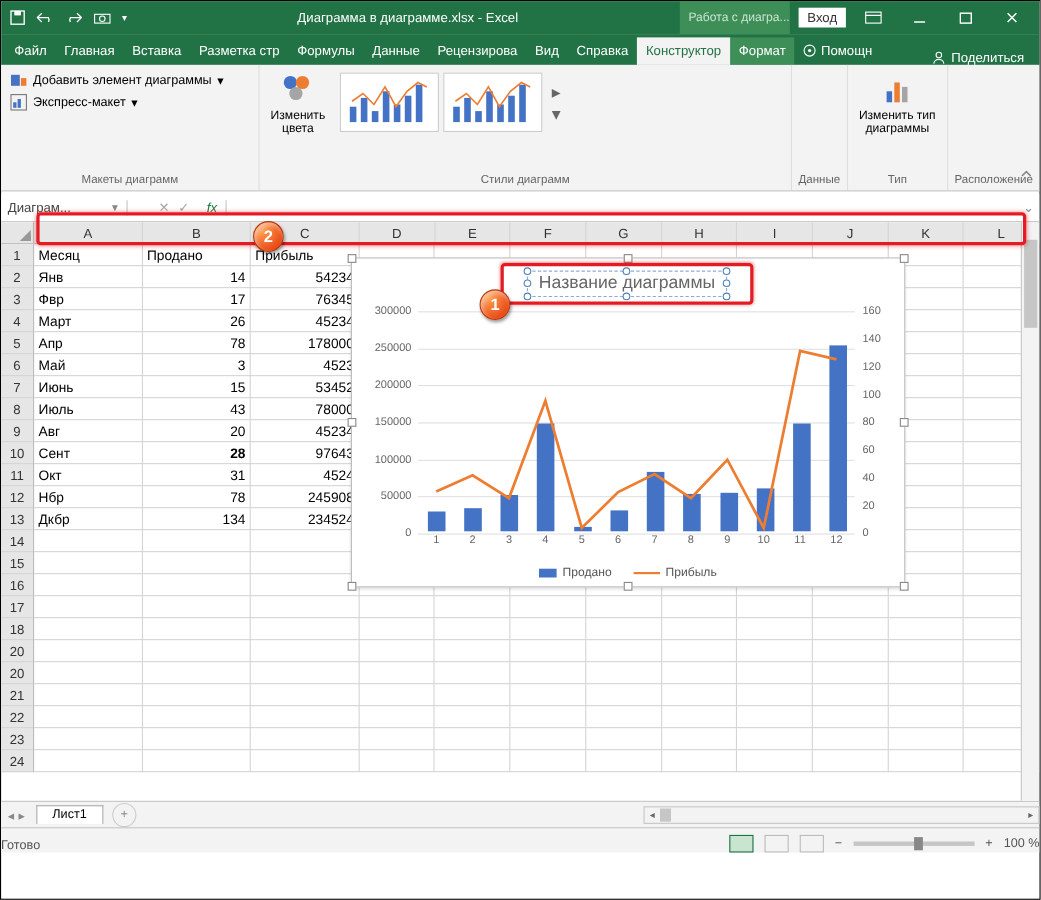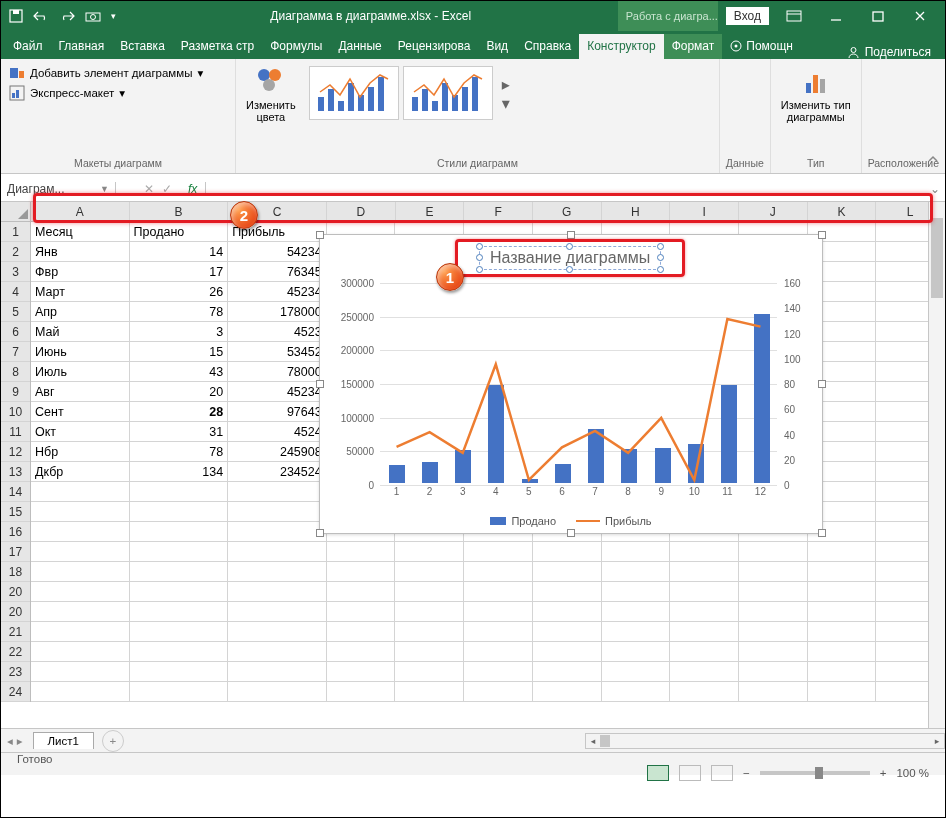--- a/index.html
+++ b/index.html
@@ -90,21 +90,21 @@
 
 .sheetbar { height:24px; border-top:1px solid #c6c6c6; display:flex; align-items:center; font-size:11.5px; background:#f3f3f3;}
 .sheetbar .nav{ padding:0 6px; color:#888; display:flex; gap:4px;}
 .sheet-tab { background:#fff; border:1px solid #aaa; border-bottom:none; padding:2px 14px; margin-left:4px;}
 .addsheet { width:22px; height:22px; border:1px solid #ccc; border-radius:50%; margin-left:8px; text-align:center; line-height:20px; color:#888;}
 .hscroll { margin-left:auto; width:360px; height:16px; background:#f3f3f3; border:1px solid #c6c6c6; display:flex; align-items:center; position:relative;}
 .hscroll .thumb{ position:absolute; left:14px; width:10px; height:12px; background:#c6c6c6;}
 .hscroll .arr{ width:14px; text-align:center; color:#666; font-size:9px;}
 
 
-.statusbar { height:23px; background:#f3f3f3; border-top:1px solid #c6c6c6; display:flex; align-items:flex-start; font-size:11.5px; padding:0 16px; color:#555;flex-direction:column;}
+.statusbar { height:23px; background:#f3f3f3; border-top:1px solid #c6c6c6; display:flex; align-items:flex-end; font-size:11.5px; padding:0 0; color:#555;}
 .statusbar .right{ margin-left:auto; display:flex; align-items:center; gap:10px;}
 .viewbtn{ width:22px; height:16px; border:1px solid #bbb; }
 .viewbtn.active{ background:#c9e5d0; border-color:#217346;}
 .zoom-slider{ width:110px; height:4px; background:#c6c6c6; position:relative;}
 .zoom-slider .th{ position:absolute; left:50%; top:-4px; width:8px; height:12px; background:#888;}
 
 .vscroll { position:absolute; right:0; top:0; bottom:0; width:17px; background:#f3f3f3; border-left:1px solid #c6c6c6;}
 .vscroll .thumb{ position:absolute; top:16px; left:2px; right:2px; height:80px; background:#c6c6c6;}
 </style>
 </head>

